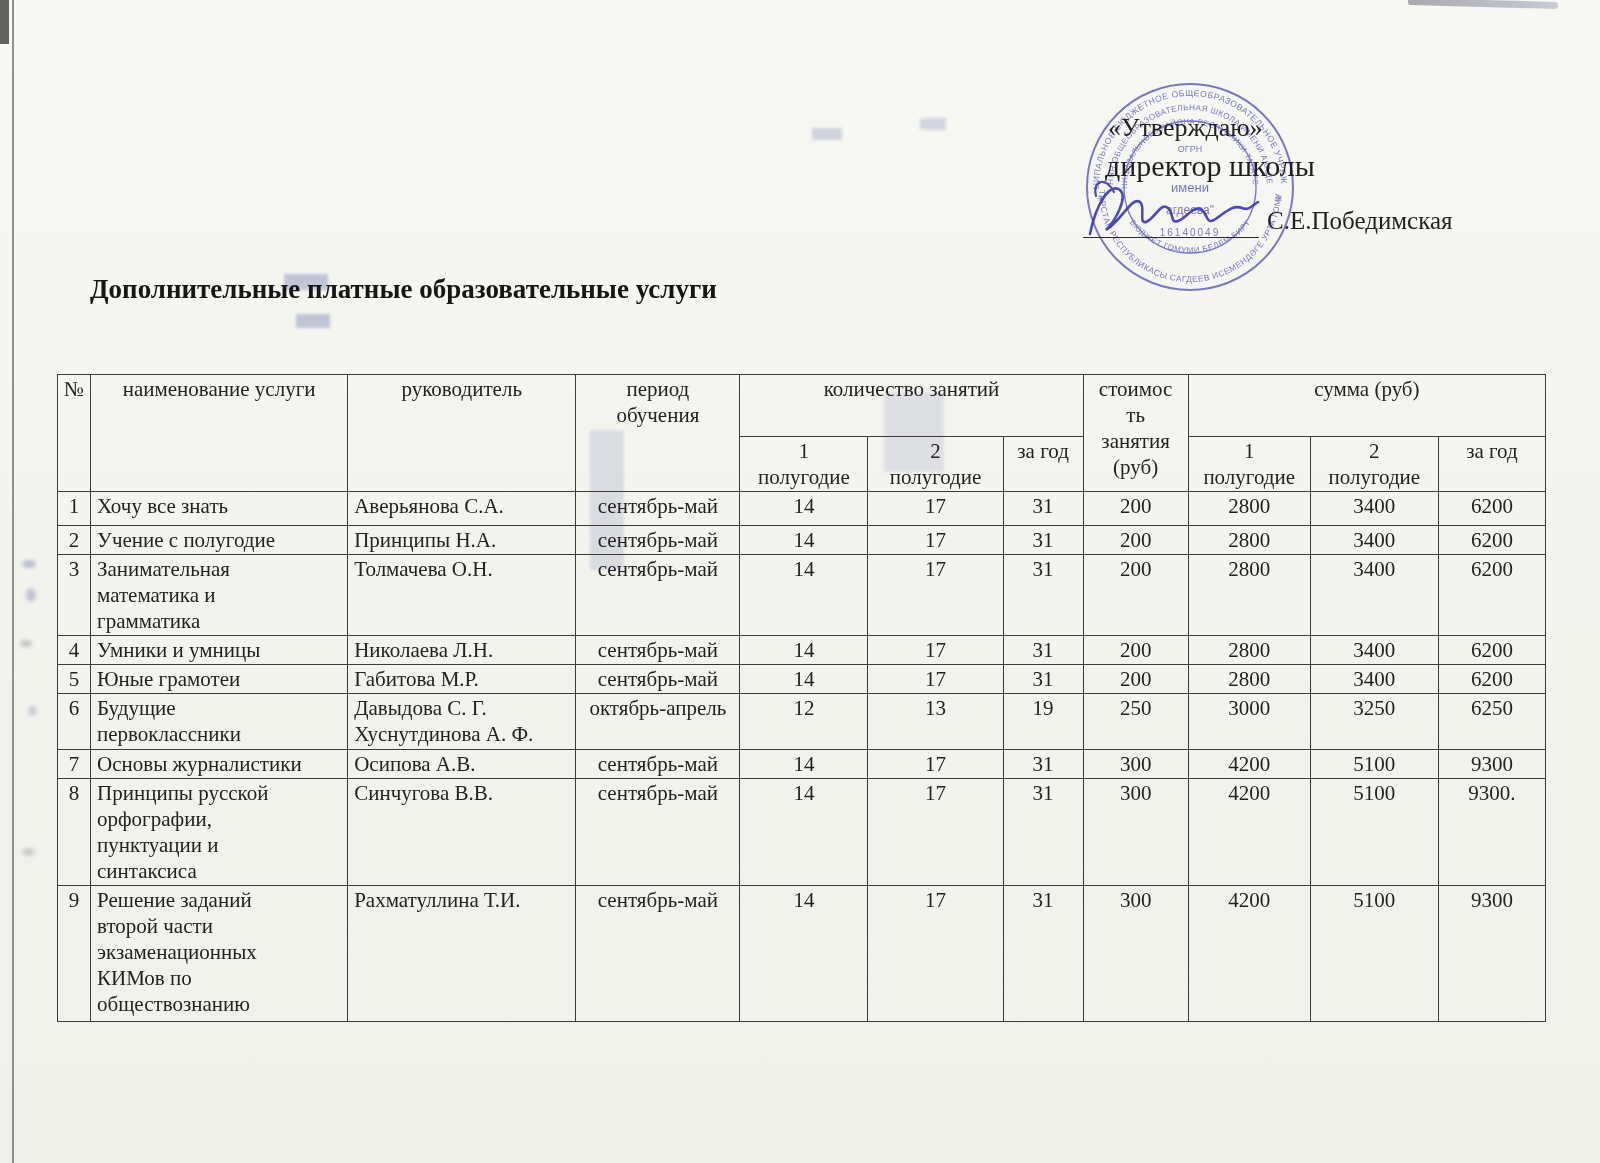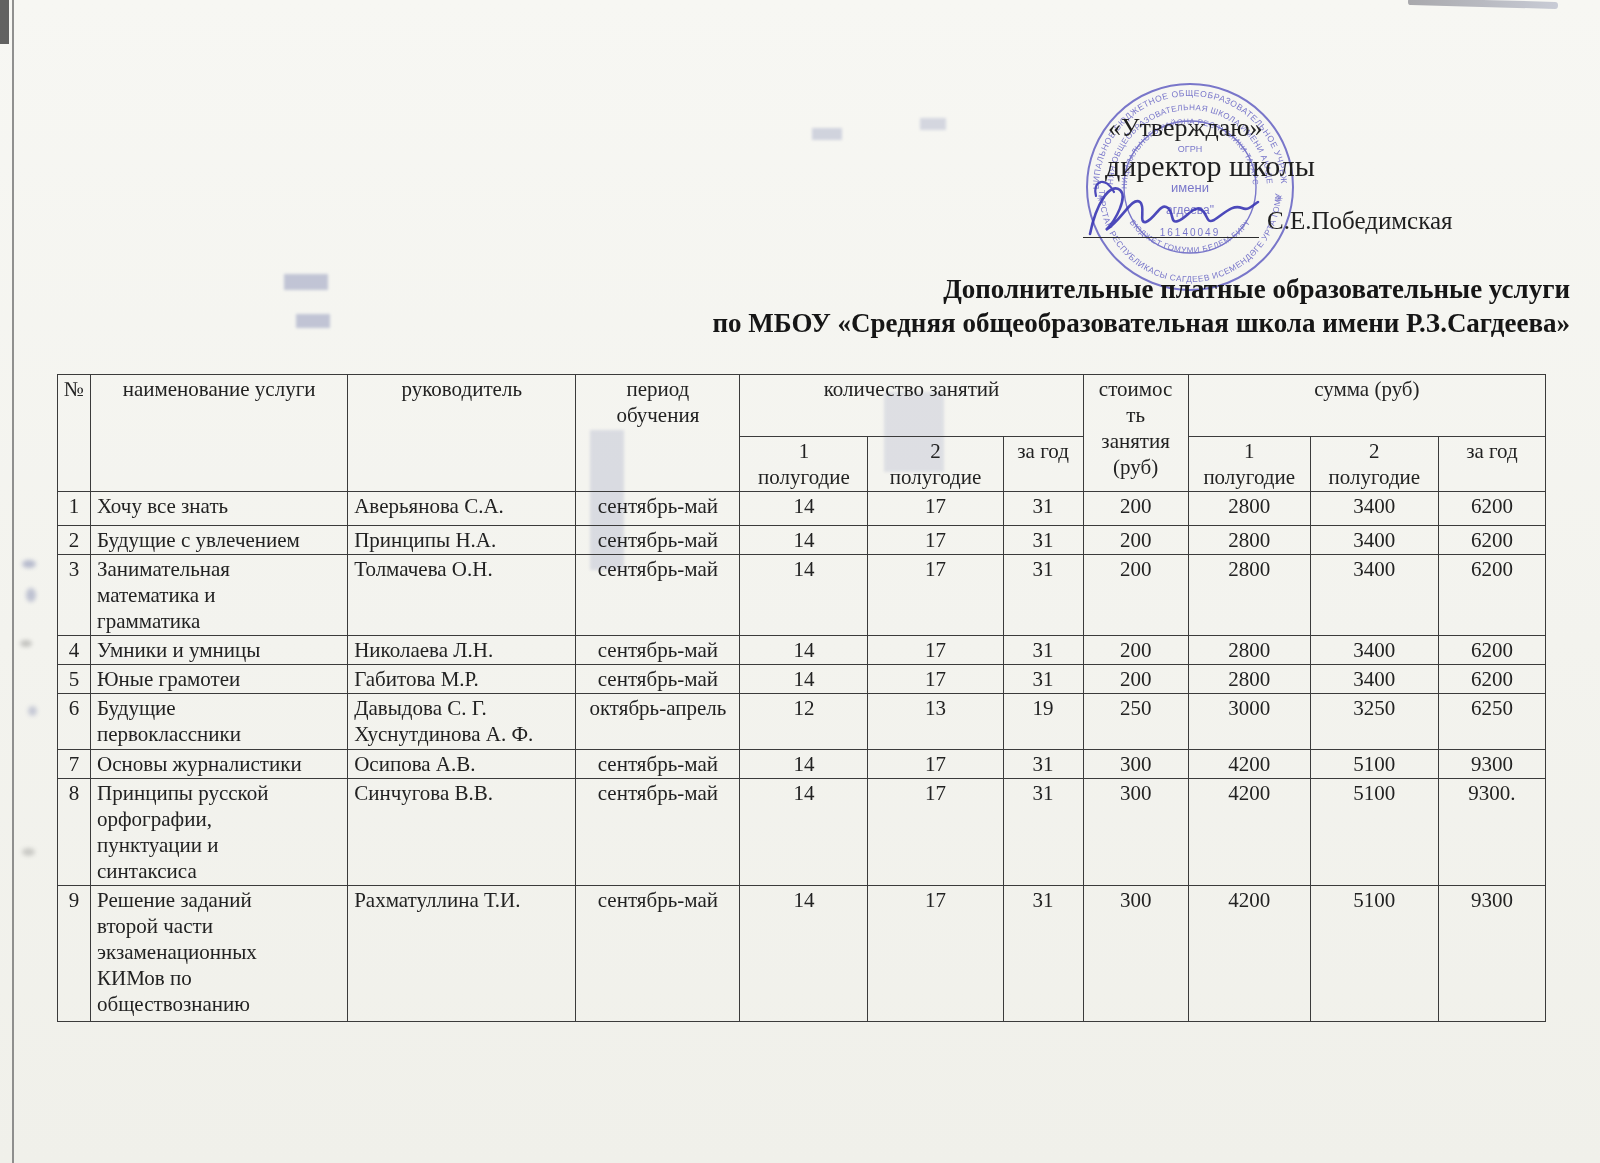--- a/index.html
+++ b/index.html
@@ -18,21 +18,21 @@
 
   
   .approve-label { position:absolute; left:1108px; top:113px; font-size:26px; }
   .director-label { position:absolute; left:1105px; top:149px; font-size:30px; }
   .sig-line { position:absolute; left:1083px; top:237px; width:176px; border-top:1.7px solid #2b2b2b; }
   .director-name { position:absolute; left:1267px; top:207px; font-size:25px; }
   .stamp-wrap { position:absolute; left:1083px; top:80px; width:214px; height:214px; opacity:.8; }
   .sig-wrap { position:absolute; left:1080px; top:168px; width:200px; height:84px; opacity:.9; }
 
   
-  .title { position:absolute; left:90px; top:272px; width:1480px; text-align:right;
+  .title { position:absolute; left:90px; top:272px; width:1480px; text-align:left;
            font-size:27px; font-weight:bold; line-height:34px; color:#161616; }
 
   
   .doc-table { position:absolute; left:57px; top:374px; border-collapse:collapse; table-layout:fixed;
                width:1489px; font-size:21px; color:#222; }
   .doc-table td, .doc-table th { border:1.6px solid #3b3b3b; vertical-align:top; padding:1px 6px;
                line-height:26px; font-weight:normal; overflow:hidden; }
   .doc-table thead th { text-align:center; }
   .c { text-align:center; }
   .b { vertical-align:bottom;margin-top:32px; }
@@ -102,21 +102,20 @@
     <svg width="200" height="84" viewBox="0 0 200 84">
       <path d="M10,66 C16,36 30,14 40,22 C48,29 36,52 26,62 C42,52 52,28 60,34 C66,39 58,56 66,54 C76,50 80,34 88,40 C94,45 90,56 98,53 C108,49 114,36 122,42 C128,47 126,56 134,52 C144,46 152,36 162,40 C168,43 172,38 178,34" fill="none" stroke="#3a37b5" stroke-width="2.6" stroke-linecap="round"></path>
       <path d="M34,24 C26,8 12,12 16,28" fill="none" stroke="#3a37b5" stroke-width="2.2" stroke-linecap="round"></path>
     </svg>
   </div>
   <div class="sig-line"></div>
   <div class="director-name">С.Е.Победимская</div>
 
   <div class="title">
     <div>Дополнительные платные образовательные услуги</div>
-    <div>по МБОУ «Средняя общеобразовательная школа имени Р.З.Сагдеева»</div>
   </div>
 
   <table class="doc-table">
     <colgroup>
       <col style="width:33px">
         <col style="width:257px">
         <col style="width:228px">
         <col style="width:164px">
       <col style="width:128px">
         <col style="width:135px">
@@ -162,21 +161,21 @@
         <td class="c">14</td>
         <td class="c">17</td>
         <td class="c">31</td>
         <td class="c">200</td>
         <td class="c">2800</td>
         <td class="c">3400</td>
         <td class="c">6200</td>
       </tr>
       <tr style="height:28px">
         <td class="c">2</td>
-        <td class="pre">Будущие с увлечением</td>
+        <td class="pre">Учение с полугодие</td>
         <td class="pre">Принципы Н.А.</td>
         <td class="c">сентябрь-май</td>
         <td class="c">14</td>
         <td class="c">17</td>
         <td class="c">31</td>
         <td class="c">200</td>
         <td class="c">2800</td>
         <td class="c">3400</td>
         <td class="c">6200</td>
       </tr>

